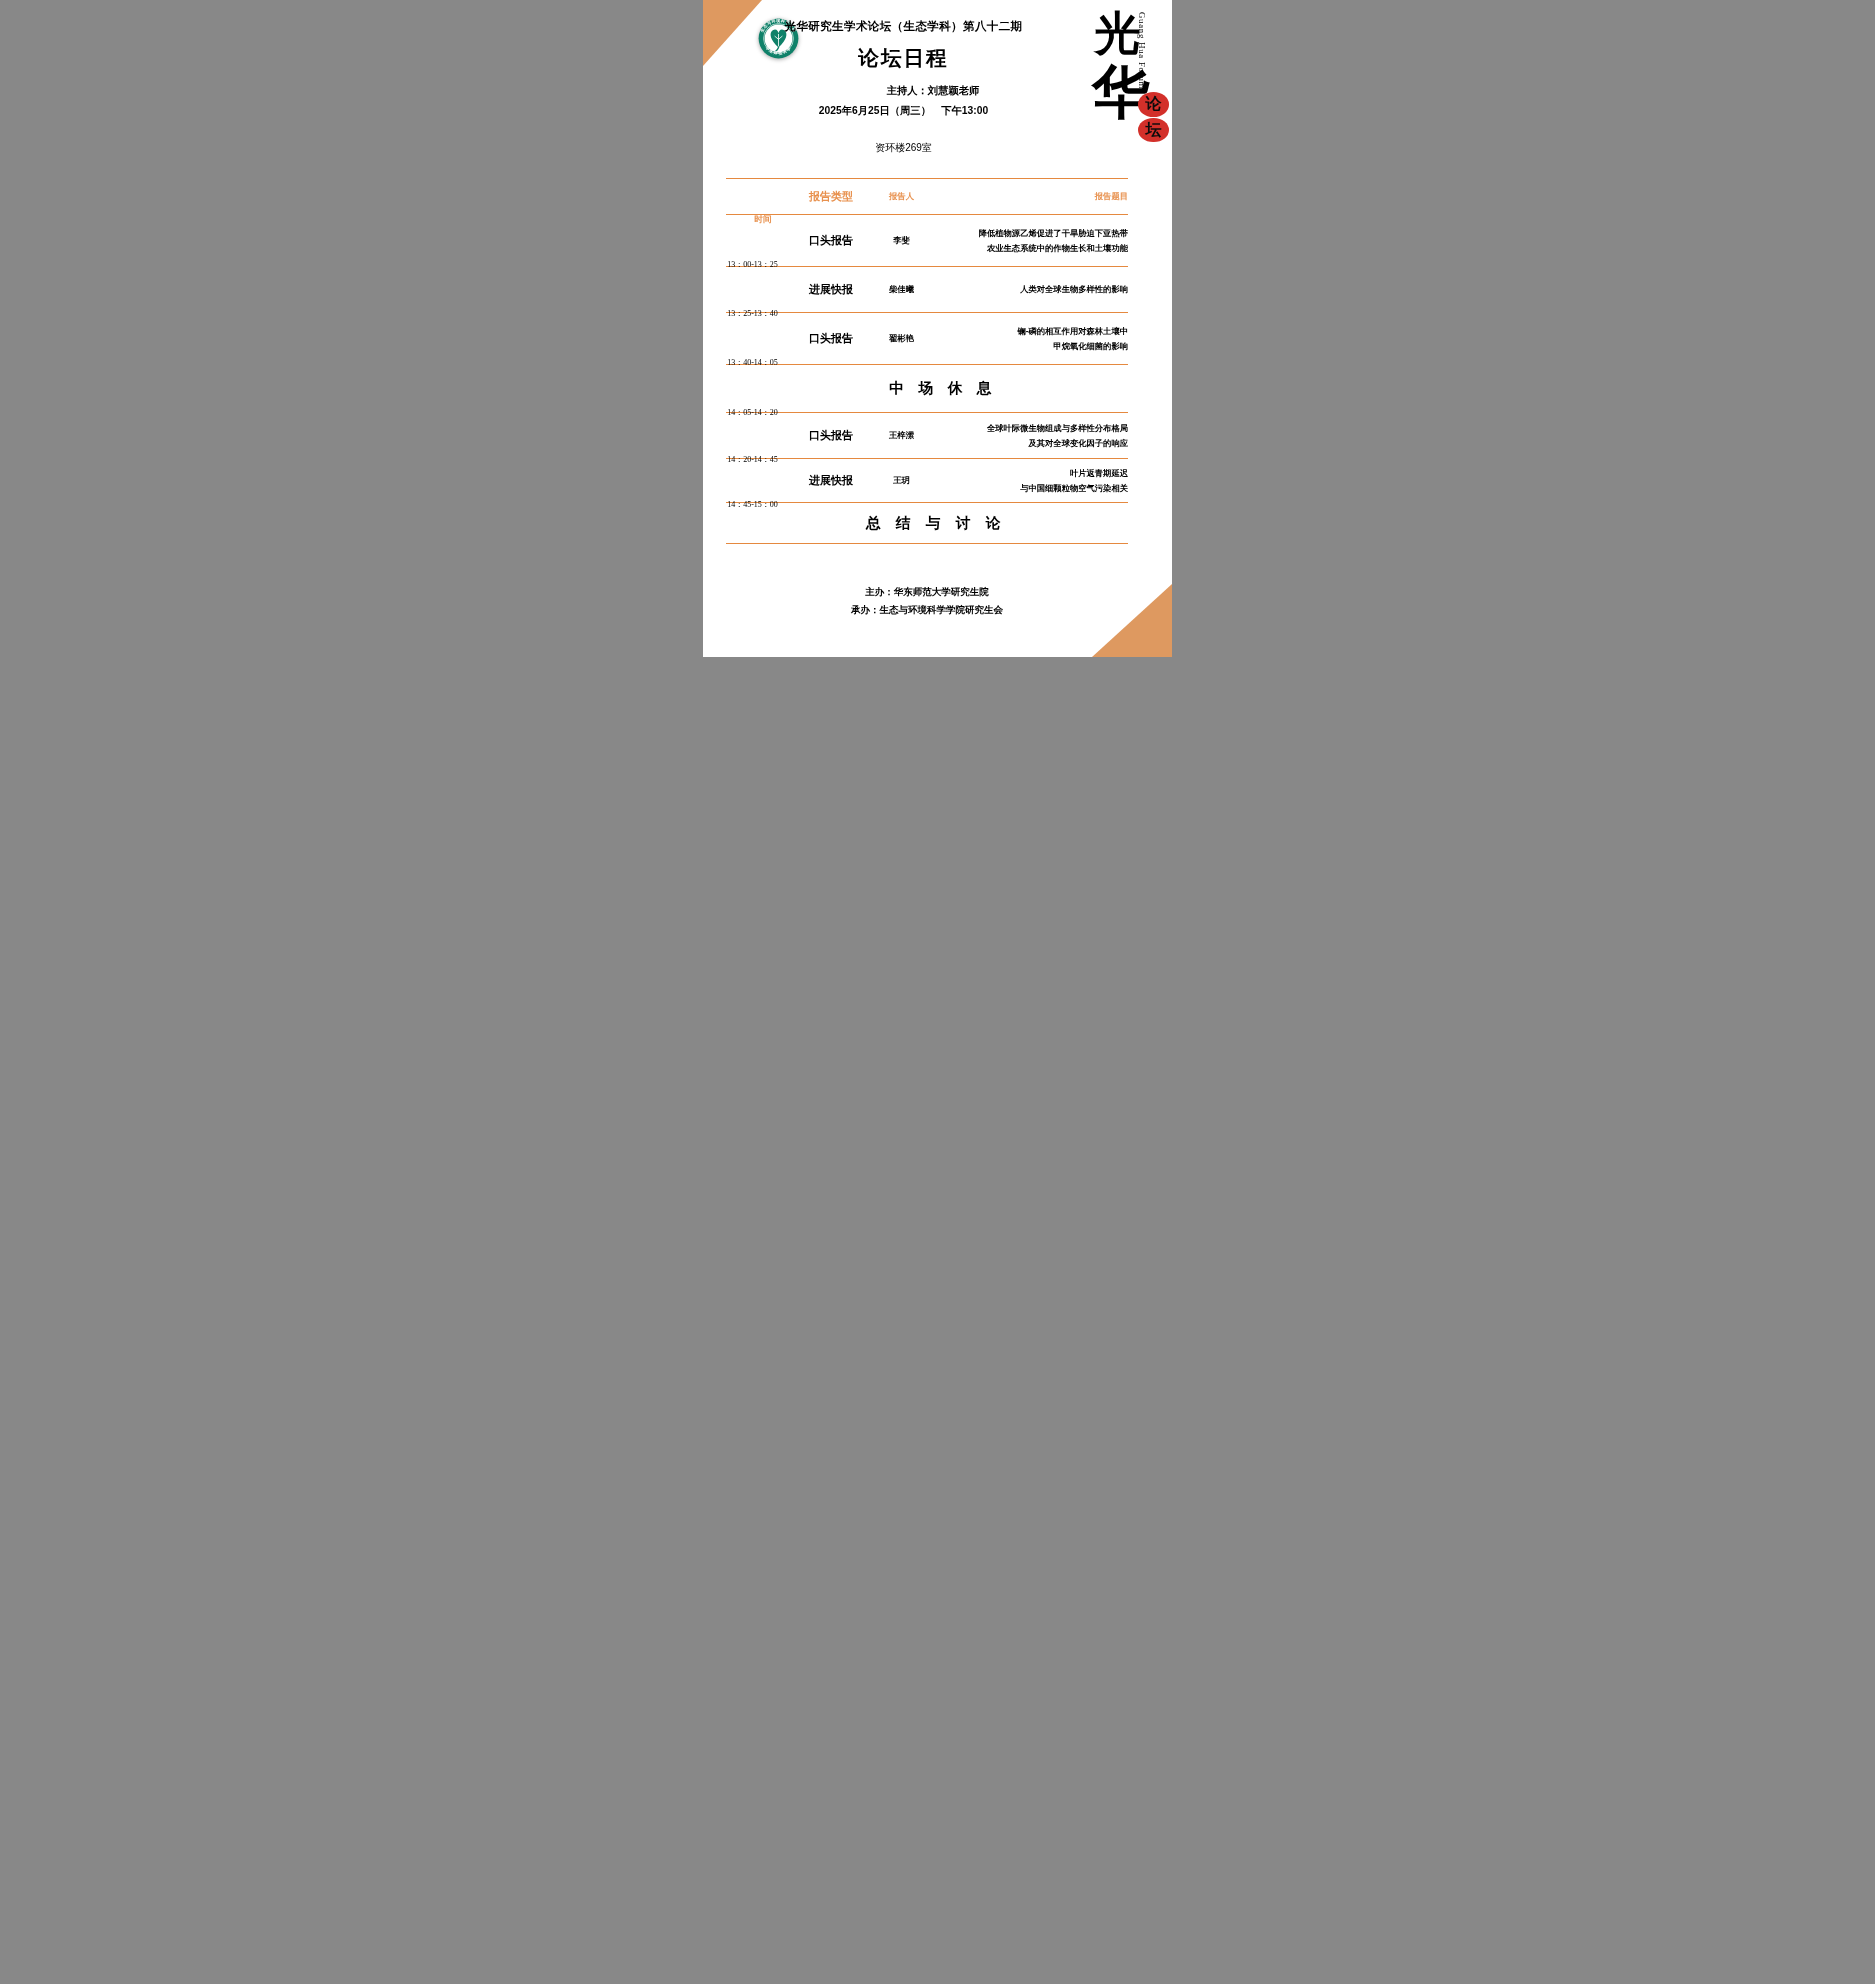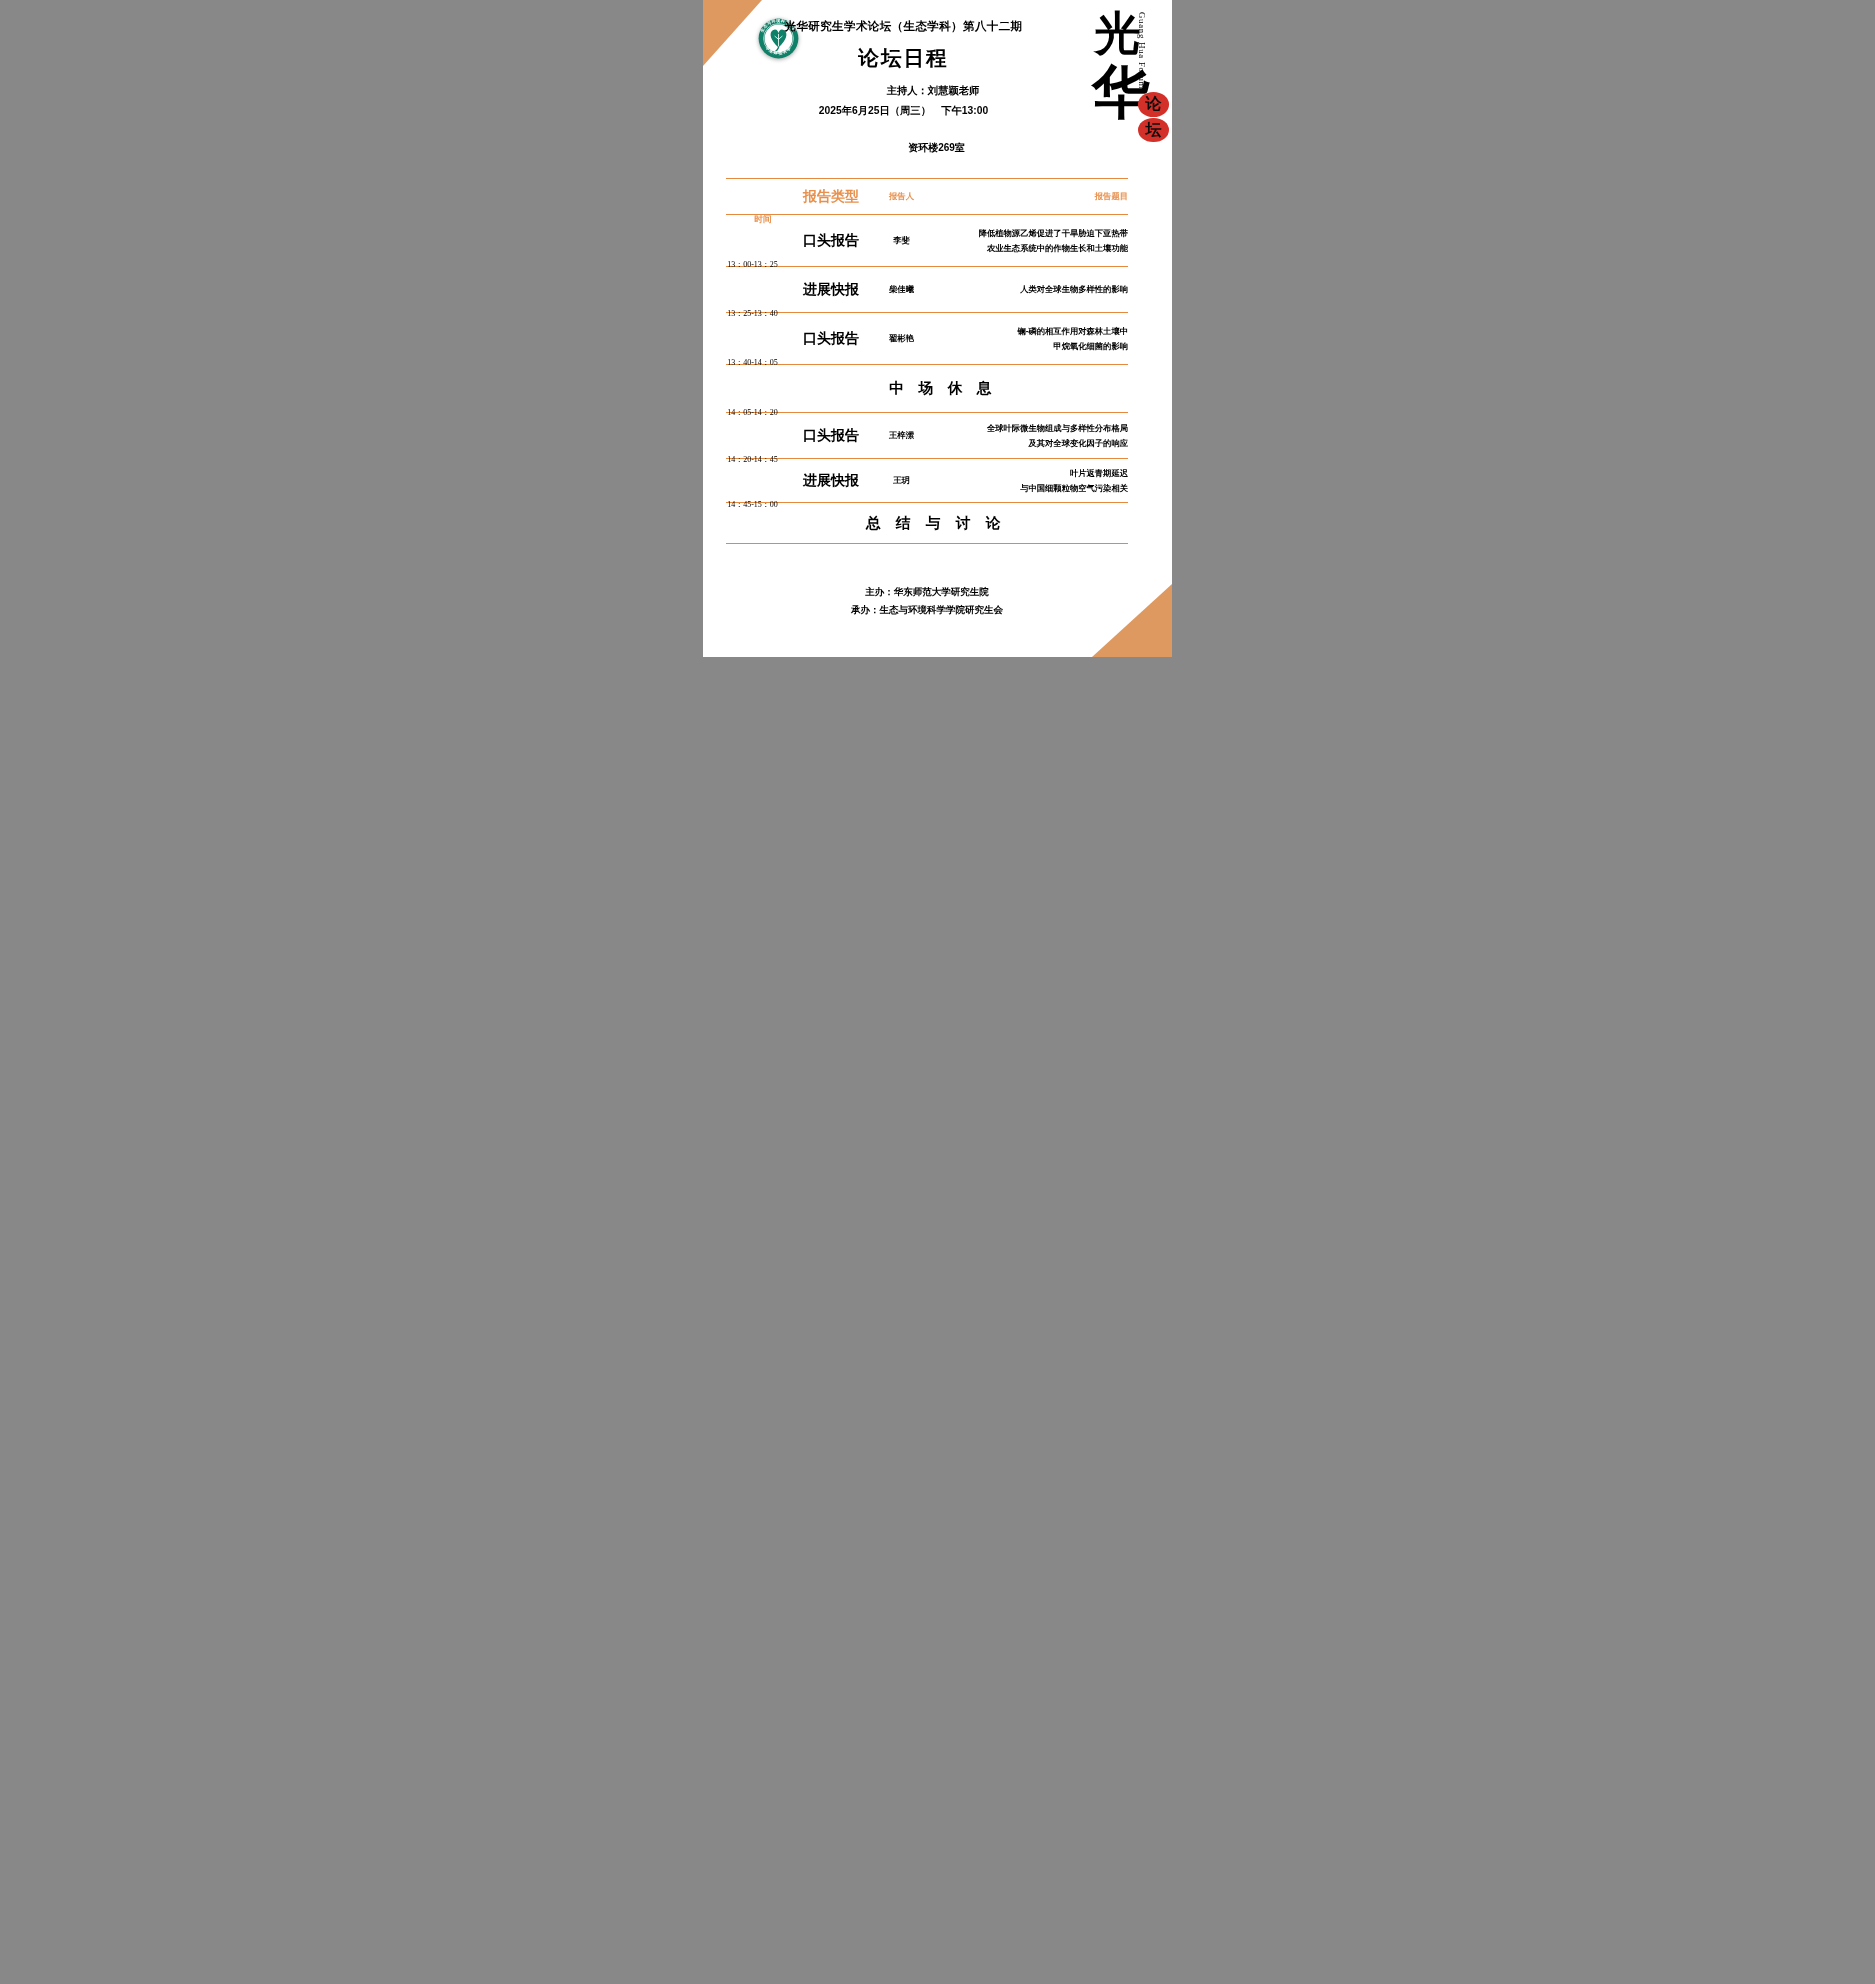--- a/index.html
+++ b/index.html
@@ -24,22 +24,22 @@
 
   
   .supertitle{position:absolute;top:19px;left:0;width:401px;text-align:center;
     font-size:11.5px;font-weight:700;letter-spacing:0.4px;}
   .main-title{position:absolute;top:44px;left:0;width:401px;text-align:center;
     font-size:20.6px;font-weight:700;letter-spacing:2px;}
   .host-line{position:absolute;top:85px;left:0;width:460px;text-align:center;
     font-size:10.3px;font-weight:700;line-height:12.7px;}
   .date-line{position:absolute;top:105px;left:0;width:401px;text-align:center;
     font-size:10.3px;font-weight:700;line-height:12.7px;}
-  .venue-line{position:absolute;top:142px;left:12px;width:401px;text-align:center;
-    font-size:10px;font-weight:700;line-height:12px;padding-left:21px;}
+  .venue-line{position:absolute;top:142px;left:0;width:401px;text-align:center;
+    font-size:10px;font-weight:400;line-height:12px;}
 
   
   .calligraphy{position:absolute;left:389px;top:8.7px;width:51px;text-align:center;
     font-family:"DejaVu Serif", serif;font-weight:700;line-height:1;}
   .calligraphy .char-1{display:block;font-size:46px;line-height:49px;}
   .calligraphy .char-2{display:block;font-size:58px;line-height:68px;}
   .gh-forum{position:absolute;left:434px;top:12px;height:83px;
     writing-mode:vertical-rl;font-family:"Liberation Serif", serif;
     font-size:8.7px;letter-spacing:0.8px;white-space:nowrap;}
   .seals{position:absolute;left:435px;top:92px;display:flex;flex-direction:column;gap:1.2px;}
@@ -49,21 +49,21 @@
 
   
   .schedule{position:absolute;left:23px;top:178px;width:402px;}
   .schedule *{box-sizing:border-box;}
   .thead{height:37px;border-top:1.2px solid #E5893F;border-bottom:1.2px solid #E5893F;
     display:flex;align-items:center;color:#E8914E;font-weight:700;font-size:8.7px;}
   .row{display:flex;align-items:center;border-bottom:1.2px solid #E5893F;}
   .c-time{width:74px;flex:0 0 74px;font-family:"Liberation Serif", serif;
     font-size:8px;padding-left:1.2px;margin-top:47px;}
   .thead .c-time{font-family:"Liberation Sans", sans-serif;font-size:8.7px;text-align:center;padding-left:0;}
-  .c-type{width:62px;flex:0 0 62px;text-align:center;font-weight:700;font-size:14px;}
+  .c-type{width:62px;flex:0 0 62px;text-align:center;font-weight:700;font-size:11px;}
   .c-speaker{width:79px;flex:0 0 79px;text-align:center;font-weight:700;font-size:8.3px;}
   .c-title{flex:1;text-align:right;font-weight:700;font-size:8.3px;line-height:14.7px;}
   .r1{height:52px;} .r2{height:46px;} .r3{height:52px;}
   .r4{height:48px;} .r5{height:46px;} .r6{height:44px;}
   .break-text{flex:1;text-align:center;font-size:14.7px;font-weight:700;
     letter-spacing:5.2px;padding-right:42px;}
   .row-closing{height:41px;display:flex;align-items:center;justify-content:center;
     border-bottom:1.2px solid #E5893F;font-size:14.7px;font-weight:700;
     letter-spacing:5.6px;padding-left:18px;}
 

